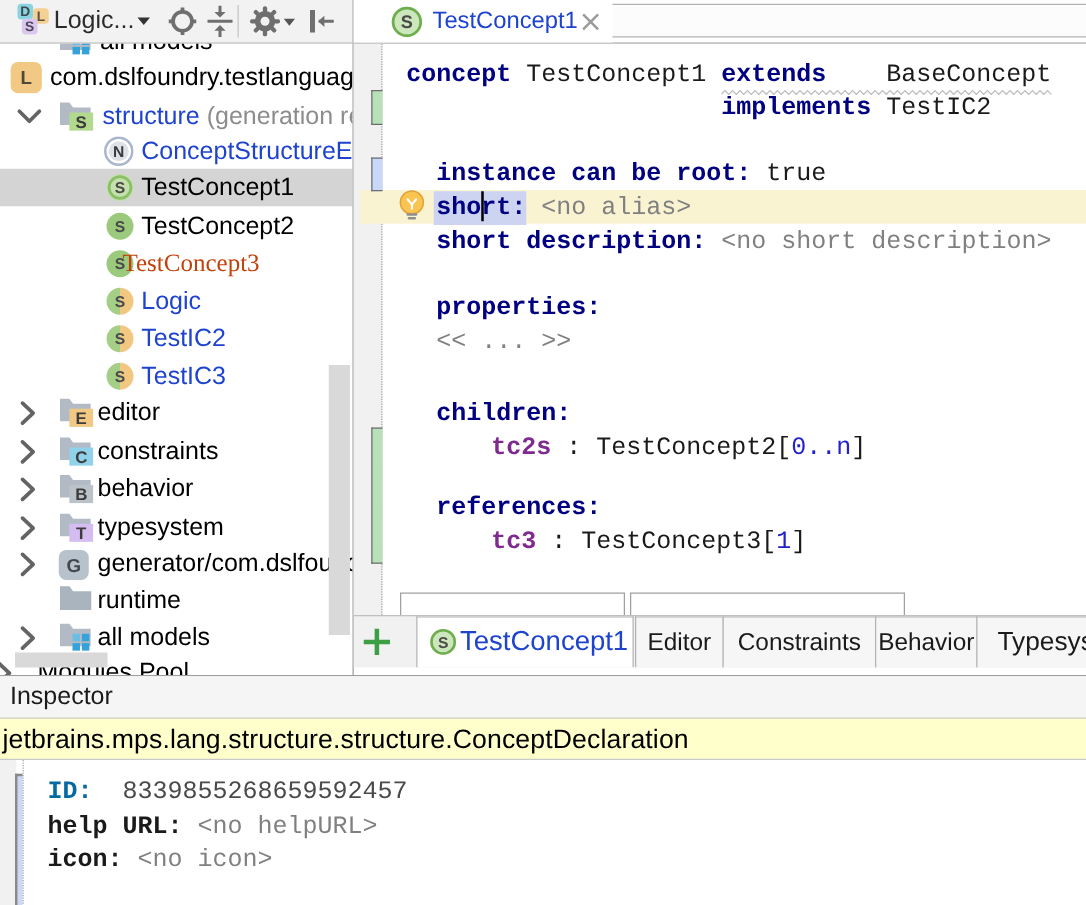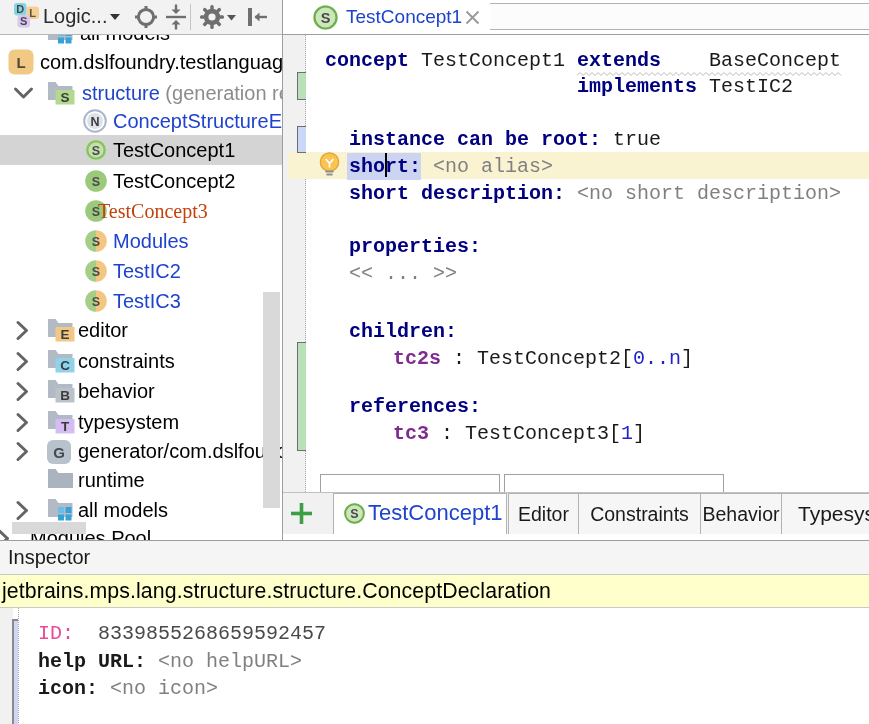--- a/index.html
+++ b/index.html
@@ -167,21 +167,21 @@
     </svg>
     <span class="abs" style="left:98px;color:#c2410c;font-family:Liberation Serif, serif;">TestConcept3</span>
   </div>
 
   <div class="trow" style="top:191px;">
     <svg class="abs" style="left:84px;top:3px;" width="24" height="24" viewBox="0 0 24 24">
       <path d="M12 1.2 A10.8 10.8 0 0 0 12 22.8 Z" fill="#a5ce87"></path>
       <path d="M12 1.2 A10.8 10.8 0 0 1 12 22.8 Z" fill="#f2c781"></path>
       <text x="12" y="16.5" font-size="12.5" font-weight="bold" fill="#4a4a4a" text-anchor="middle" font-family="Liberation Sans">S</text>
     </svg>
-    <span class="abs" style="left:113px;color:#1e43ce;">Modules</span>
+    <span class="abs" style="left:113px;color:#1e43ce;">Logic</span>
   </div>
   <div class="trow" style="top:221px;">
     <svg class="abs" style="left:84px;top:3px;" width="24" height="24" viewBox="0 0 24 24">
       <path d="M12 1.2 A10.8 10.8 0 0 0 12 22.8 Z" fill="#a5ce87"></path>
       <path d="M12 1.2 A10.8 10.8 0 0 1 12 22.8 Z" fill="#f2c781"></path>
       <text x="12" y="16.5" font-size="12.5" font-weight="bold" fill="#4a4a4a" text-anchor="middle" font-family="Liberation Sans">S</text>
     </svg>
     <span class="abs" style="left:113px;color:#1e43ce;">TestIC2</span>
   </div>
   <div class="trow" style="top:251px;">
@@ -367,16 +367,16 @@
   <div class="abs" style="left:0;top:0;width:869px;height:33px;background:#f5f5f5;">
     <div class="abs" style="left:8px;top:0;height:33px;line-height:33px;font-size:20px;color:#1a1a1a;">Inspector</div>
   </div>
   <div class="abs" style="left:0;top:33px;width:869px;height:32px;background:#ffffcc;border-top:1px solid #c9c9c9;border-bottom:1px solid #c9c9c9;">
     <div class="abs" style="left:2px;top:0;height:32px;line-height:32px;font-size:21.3px;color:#000;letter-spacing:0.1px;">jetbrains.mps.lang.structure.structure.ConceptDeclaration</div>
   </div>
 
   <div class="abs" style="left:0;top:67px;width:13px;height:117px;background:#f1f1f1;"></div>
   <div class="abs" style="left:12px;top:78px;width:6px;height:106px;background:#cdd8f6;border-top:2px solid #8a8a8a;border-left:2px solid #8a8a8a;box-sizing:border-box;"></div>
   <div class="abs" style="left:18px;top:67px;width:1px;height:117px;border-left:1px dotted #a3a3a3;"></div>
-  <pre class="cl" style="left:38px;top:79px;"><span style="color:#ec4899;font-weight:normal;">ID:</span>  <span style="color:#4a4a4a;">8339855268659592457</span></pre>
+  <pre class="cl" style="left:38px;top:79px;"><span style="color:#0369a1;font-weight:bold;">ID:</span>  <span style="color:#4a4a4a;">8339855268659592457</span></pre>
   <pre class="cl" style="left:38px;top:107px;"><span style="color:#1a1a1a;font-weight:bold;">help URL:</span> <span class="gray">&lt;no helpURL&gt;</span></pre>
   <pre class="cl" style="left:38px;top:134px;"><span style="color:#1a1a1a;font-weight:bold;">icon:</span> <span class="gray">&lt;no icon&gt;</span></pre>
 </div>
 
 </body></html>

